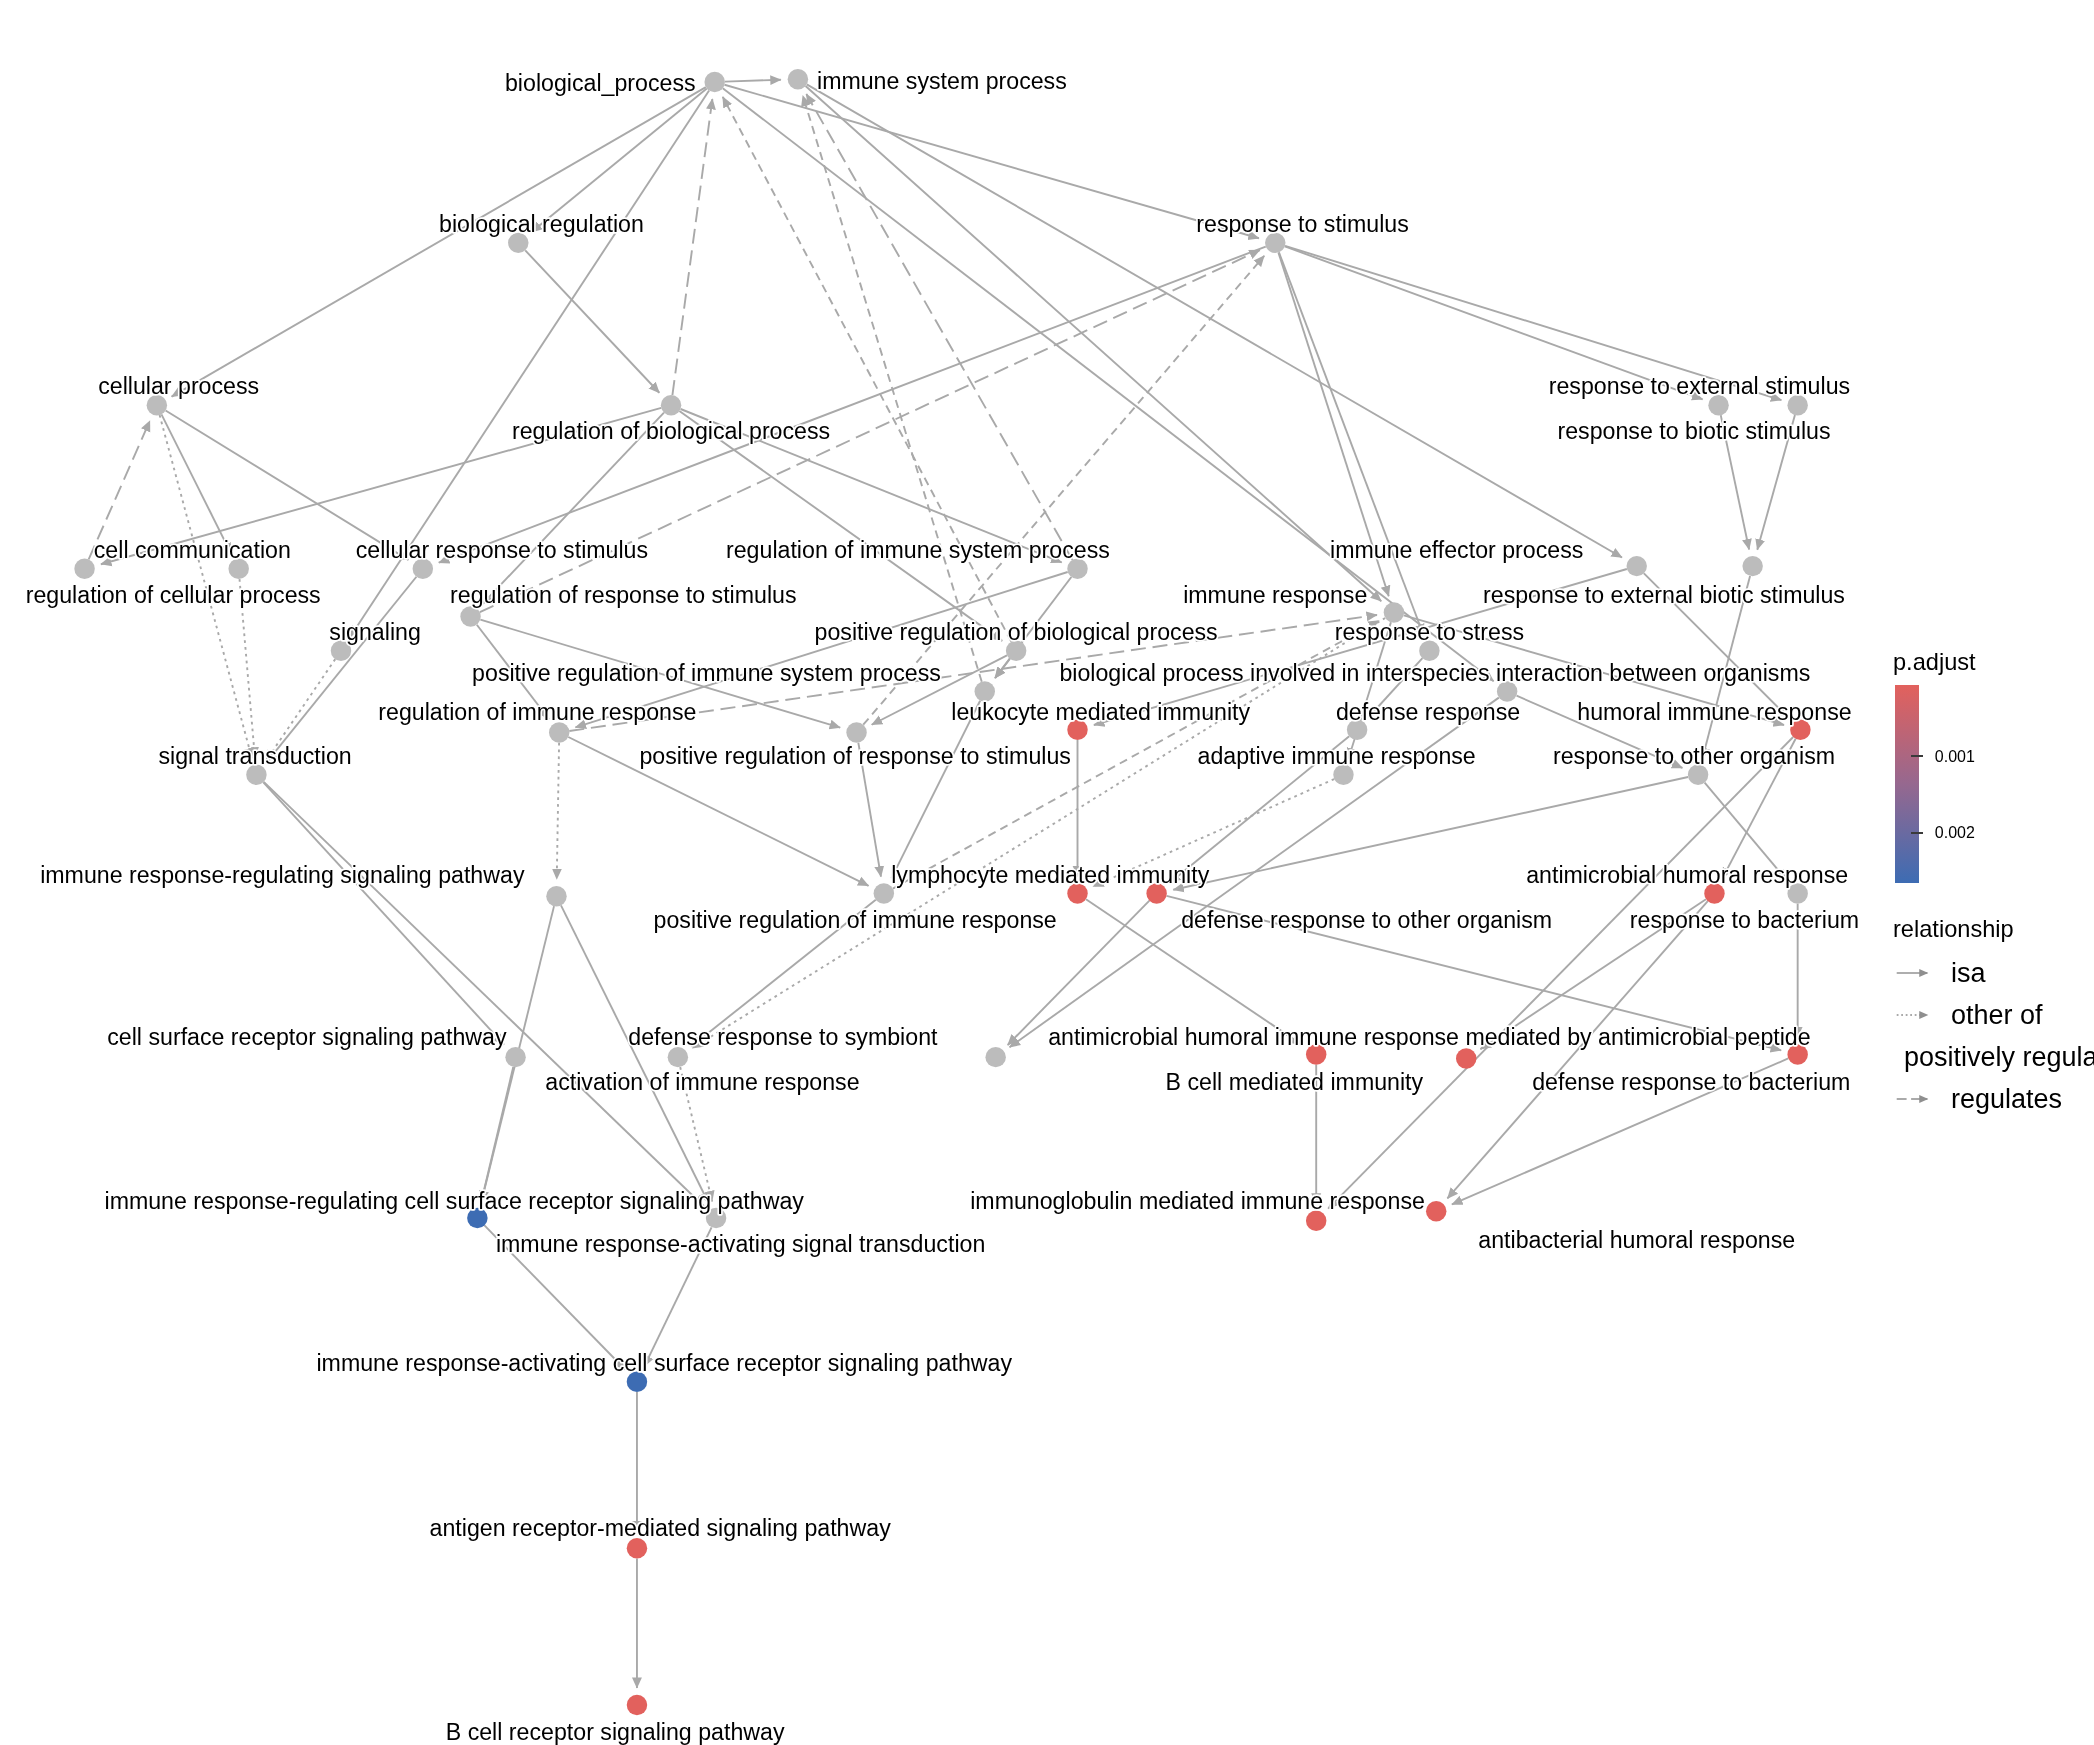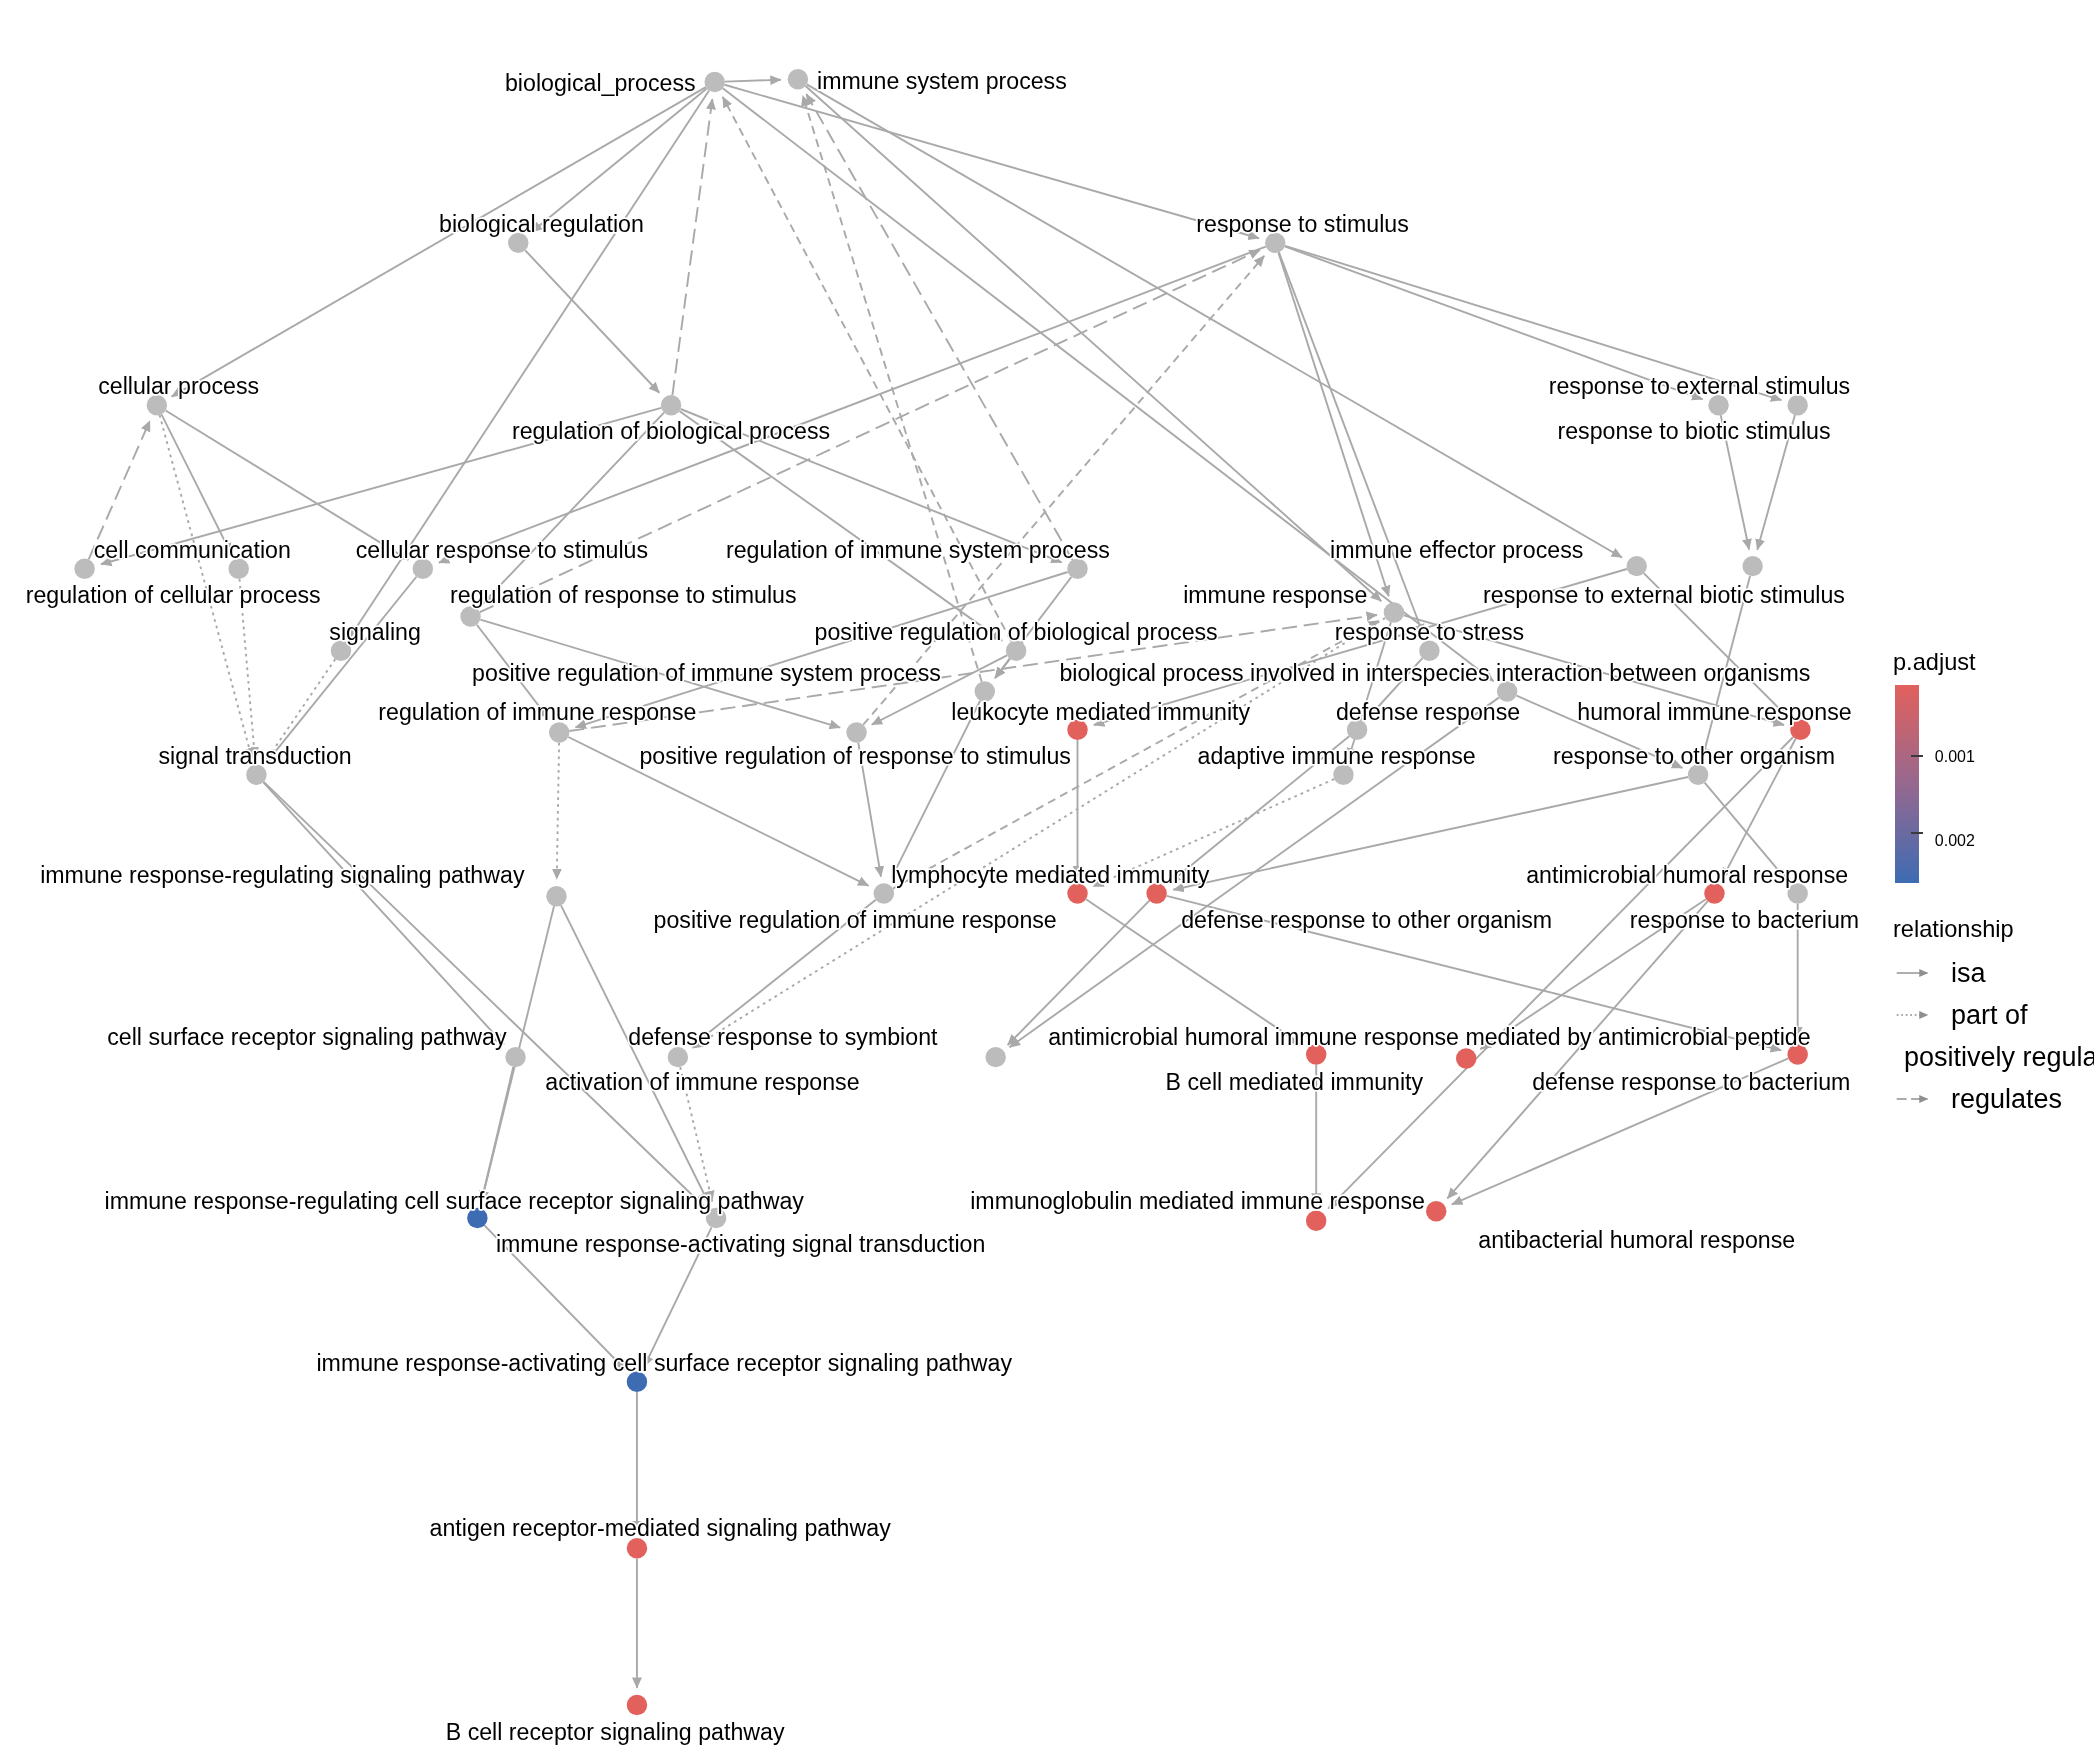--- a/index.html
+++ b/index.html
@@ -223,21 +223,21 @@
     </svg>
 
   <div class="legend">
     <div class="legend-title">p.adjust</div>
     <div class="grad-wrap">
       <div id="grad-bar" style="background: linear-gradient(rgb(226, 97, 93), rgb(150, 104, 143), rgb(61, 108, 179));"></div>
       <div id="grad-ticks">
           <div class="tickmark" style="top: 70px;"></div>
           <div class="ticklabel" style="top: 60px;">0.001</div>
           <div class="tickmark" style="top: 147px;"></div>
-          <div class="ticklabel" style="top: 144px;">0.002</div>
+          <div class="ticklabel" style="top: 136px;">0.002</div>
         </div>
     </div>
     <div class="rel-section">
       <div class="legend-title">relationship</div>
       <div id="rel-items">
           <div class="relrow">
             <svg width="47" height="18" viewBox="0 0 52 20">
               <defs>
                 <marker id="lm-isa" viewBox="0 0 10 10" refX="8" refY="5" markerWidth="7" markerHeight="7" orient="auto">
                   <path d="M0,1 L9,5 L0,9 Z" fill="#8f8f8f"></path>
@@ -249,21 +249,21 @@
           </div>
           <div class="relrow">
             <svg width="47" height="18" viewBox="0 0 52 20">
               <defs>
                 <marker id="lm-partof" viewBox="0 0 10 10" refX="8" refY="5" markerWidth="7" markerHeight="7" orient="auto">
                   <path d="M0,1 L9,5 L0,9 Z" fill="#8f8f8f"></path>
                 </marker>
               </defs>
               <line x1="4" y1="10" x2="38" y2="10" stroke="#8f8f8f" stroke-width="1.6" stroke-dasharray="2,3" marker-end="url(#lm-partof)"></line>
             </svg>
-            <span class="rellabel">part of</span>
+            <span class="rellabel">other of</span>
           </div>
           <div class="relrow">
             <svg width="47" height="18" viewBox="0 0 52 20">
               <defs>
                 <marker id="lm-posreg" viewBox="0 0 10 10" refX="8" refY="5" markerWidth="7" markerHeight="7" orient="auto">
                   <path d="M0,1 L9,5 L0,9 Z" fill="#8f8f8f"></path>
                 </marker>
               </defs>
               <line x1="4" y1="10" x2="38" y2="10" stroke="#8f8f8f" stroke-width="1.6" stroke-dasharray="6,4" marker-end="url(#lm-posreg)"></line>
             </svg>

